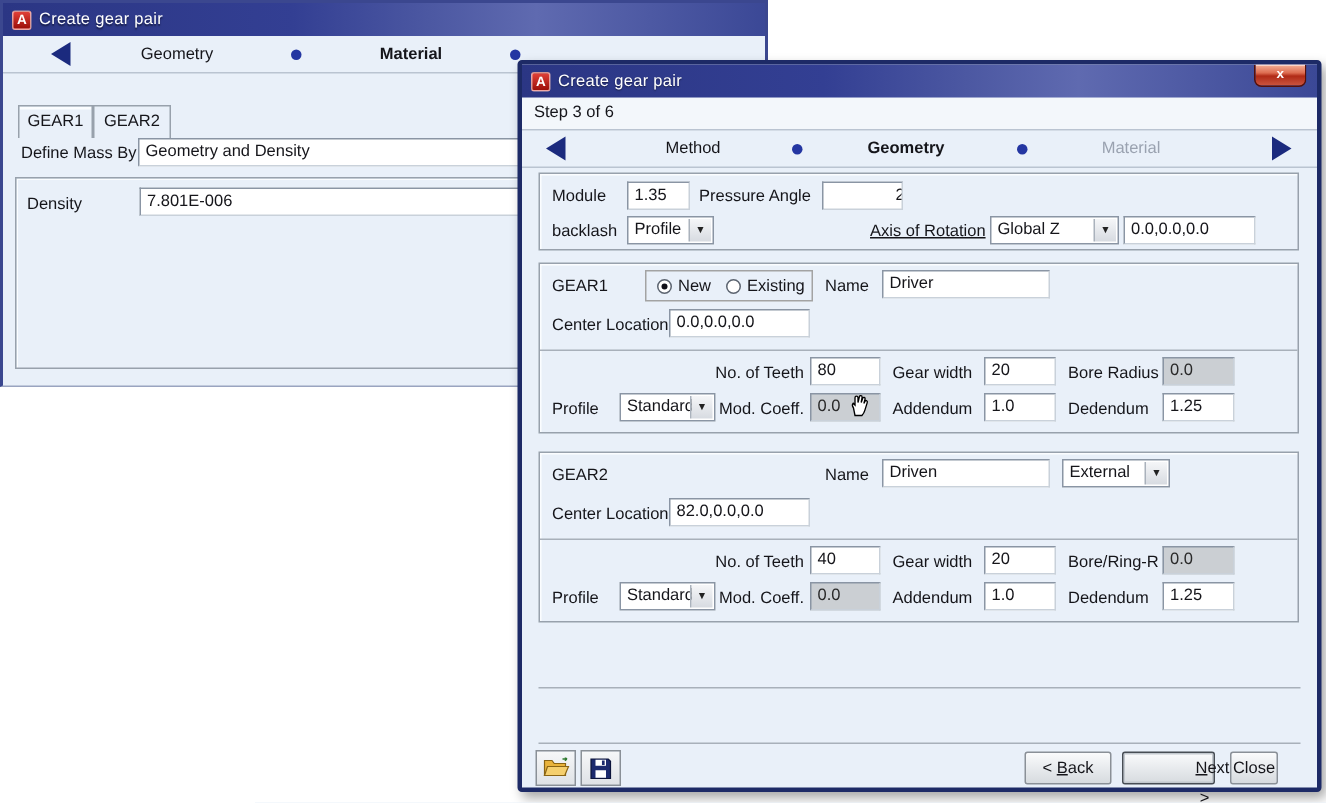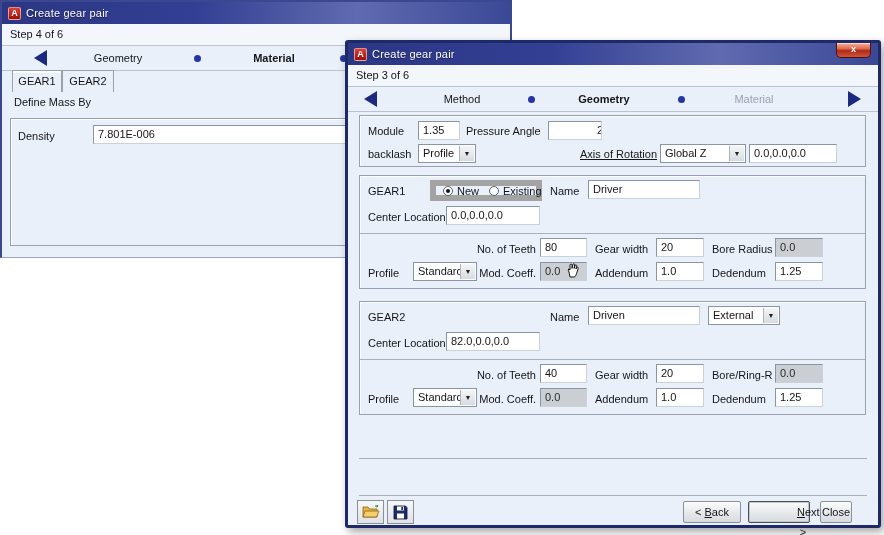--- a/index.html
+++ b/index.html
@@ -57,21 +57,21 @@
   .fld.dis { background:#cbcfd3; color:#2a2a2a; }
 
   .sel { position:absolute; height:19px; background:#fff; border:1px solid #8a95a4; }
   .sel .sel-text { position:absolute; left:4px; top:0; line-height:17px; white-space:nowrap; }
   .sel .sel-arrow {
     position:absolute; right:1px; top:1px; bottom:1px; width:15px;
     background:linear-gradient(#f5f6f8,#d7dbe1); border-left:1px solid #aab2bc;
     font-size:7px; line-height:15px; text-align:center; color:#222;
   }
 
-  .radio-frame { position:absolute; border:6px solid #a3a3a3; background:#e9f0f9; display:flex; align-items:center; gap:10px; padding:0 7px; }
+  .radio-frame { position:absolute; border:1px solid #a3a3a3; background:#e9f0f9; display:flex; align-items:center; gap:10px; padding:0 7px; }
   .radio { display:inline-flex; align-items:center; gap:4px; }
   .rdot { width:10px; height:10px; border-radius:50%; border:1px solid #5c6470; background:#fff; position:relative; }
   .rdot.on::after { content:""; position:absolute; left:2px; top:2px; width:4px; height:4px; border-radius:50%; background:#101018; }
 
   .btn {
     position:absolute; height:22px; line-height:20px; text-align:center;
     background:linear-gradient(#fafbfc,#e6e9ec 55%,#d7dbdf);
     border:1px solid #8a9097; border-radius:2px;
   }
   .btn.default { border-color:#474d54; box-shadow:0 0 0 1px #c2c8ce inset;padding-left:48px; }
@@ -87,31 +87,31 @@
   .cursor-hand { position:absolute; z-index:5; pointer-events:none; }
 </style>
 </head>
 <body>
 
 <div class="dialog" id="bg-dialog">
   <div class="titlebar">
     <span class="app-icon">A</span>
     <span class="title-text">Create gear pair</span>
   </div>
-  <div class="steprow">Step 4 of 6</div>
   <div class="navrow">
     <span class="arrow-left" style="left:32px;"></span>
     <span class="nav-label" style="left:68px;width:96px;">Geometry</span>
     <span class="nav-dot" style="left:192px;"></span>
     <span class="nav-label active" style="left:226px;width:92px;">Material</span>
     <span class="nav-dot" style="left:338px;"></span>
   </div>
   <div class="tab active" style="left:10px;width:50px;">GEAR1</div>
   <div class="tab" style="left:60px;width:52px;">GEAR2</div>
   <span class="lbl" style="left:12px;top:91px;">Define Mass By</span>
+  <div class="fld" style="left:90px;top:90px;width:412px;">Geometry and Density</div>
   <div class="gbox" style="left:8px;top:116px;width:496px;height:128px;">
     <span class="lbl" style="left:7px;top:8px;">Density</span>
     <div class="fld" style="left:82px;top:6px;width:408px;">7.801E-006</div>
   </div>
 </div>
 
 <div class="dialog" id="fg-dialog">
   <div class="titlebar">
     <span class="app-icon">A</span>
     <span class="title-text">Create gear pair</span>

